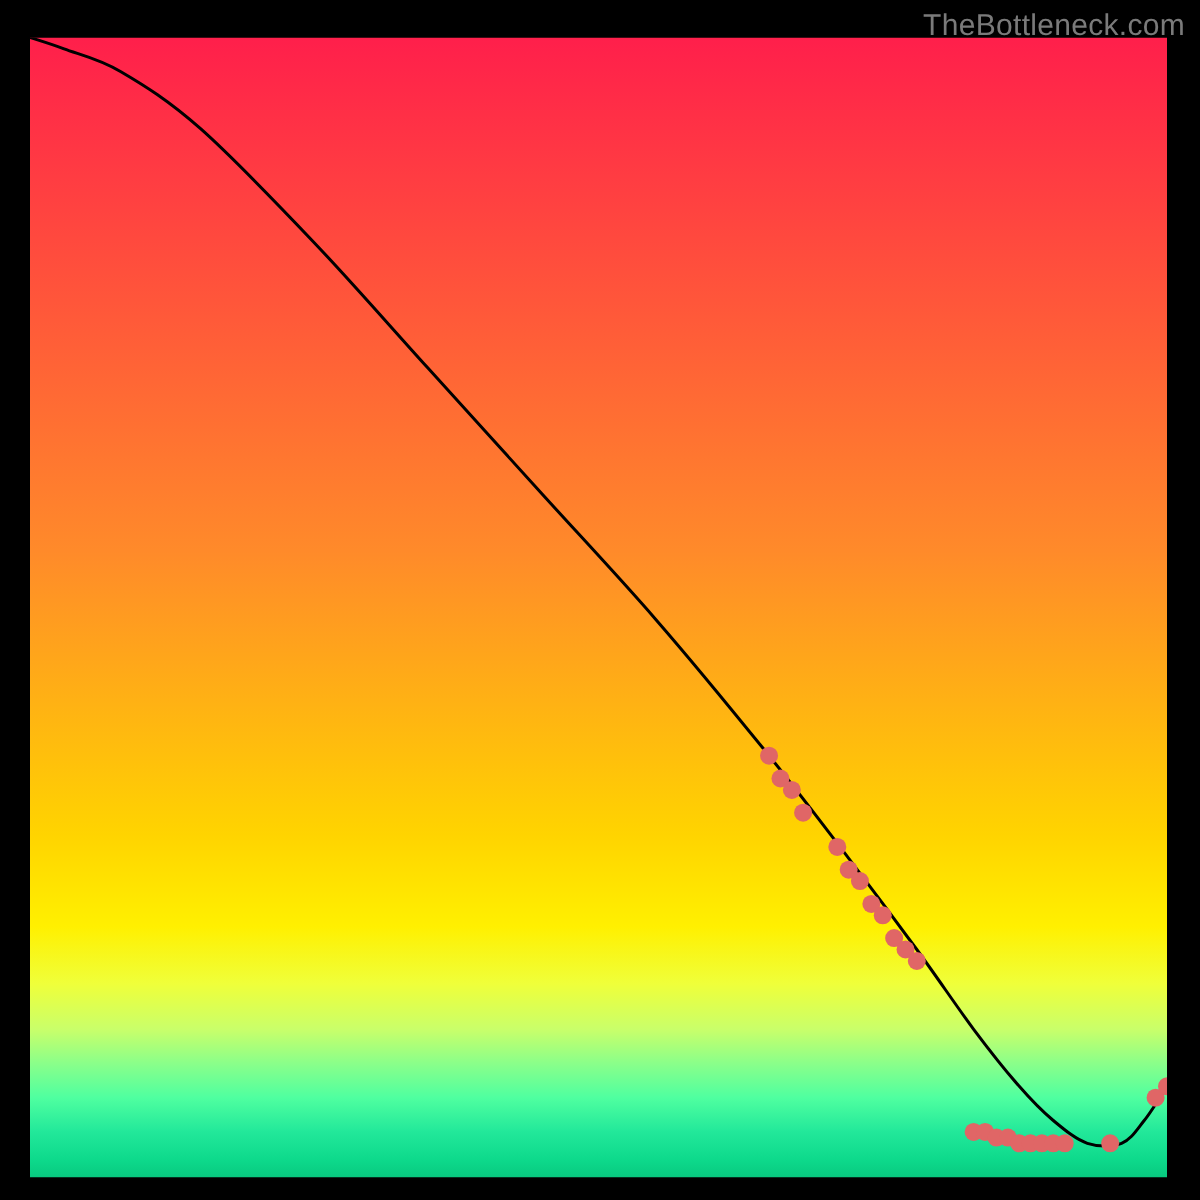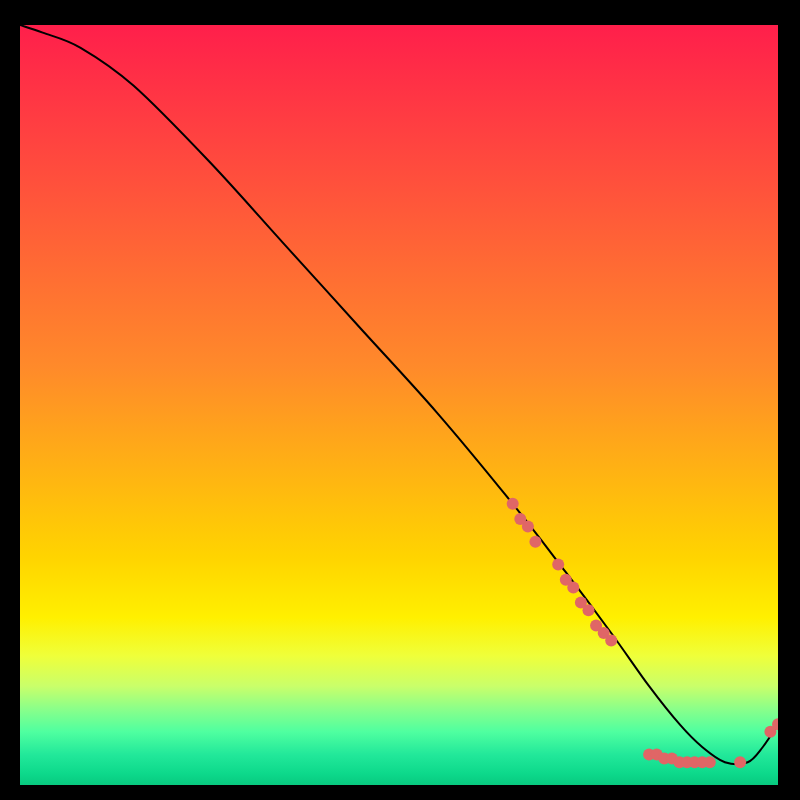--- a/index.html
+++ b/index.html
@@ -34,20 +34,21 @@
     top: 25px;
     width: 758px;
     height: 760px;
   }
   svg { display: block; }
 </style>
 </head>
 <body>
 
 <div class="stage">
+  <div class="watermark">TheBottleneck.com</div>
 
   <div class="plot">
     <svg id="chart-svg" width="758" height="760" viewBox="0 0 758 760">
       <defs>
         <linearGradient id="bg-grad" x1="0" y1="0" x2="0" y2="1">
             <stop offset="0.0%" stop-color="#ff1f4b"></stop>
             <stop offset="45.0%" stop-color="#ff8a2a"></stop>
             <stop offset="70.0%" stop-color="#ffd400"></stop>
             <stop offset="78.0%" stop-color="#fff000"></stop>
             <stop offset="83.0%" stop-color="#efff3a"></stop>

